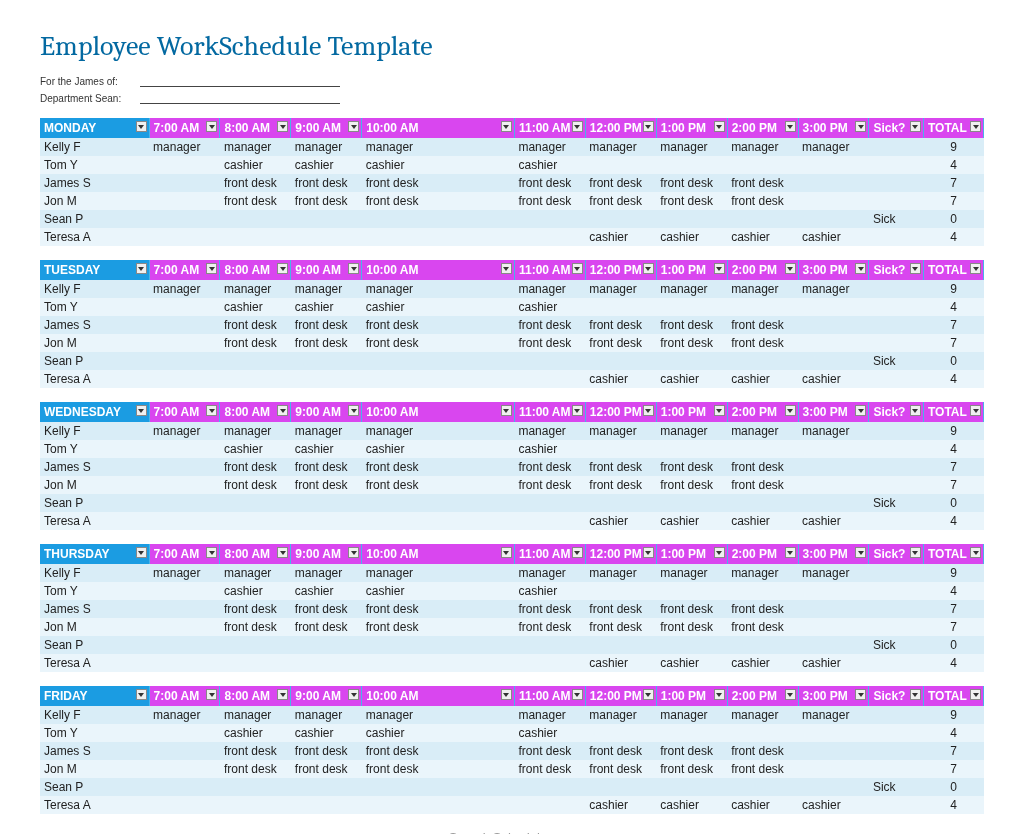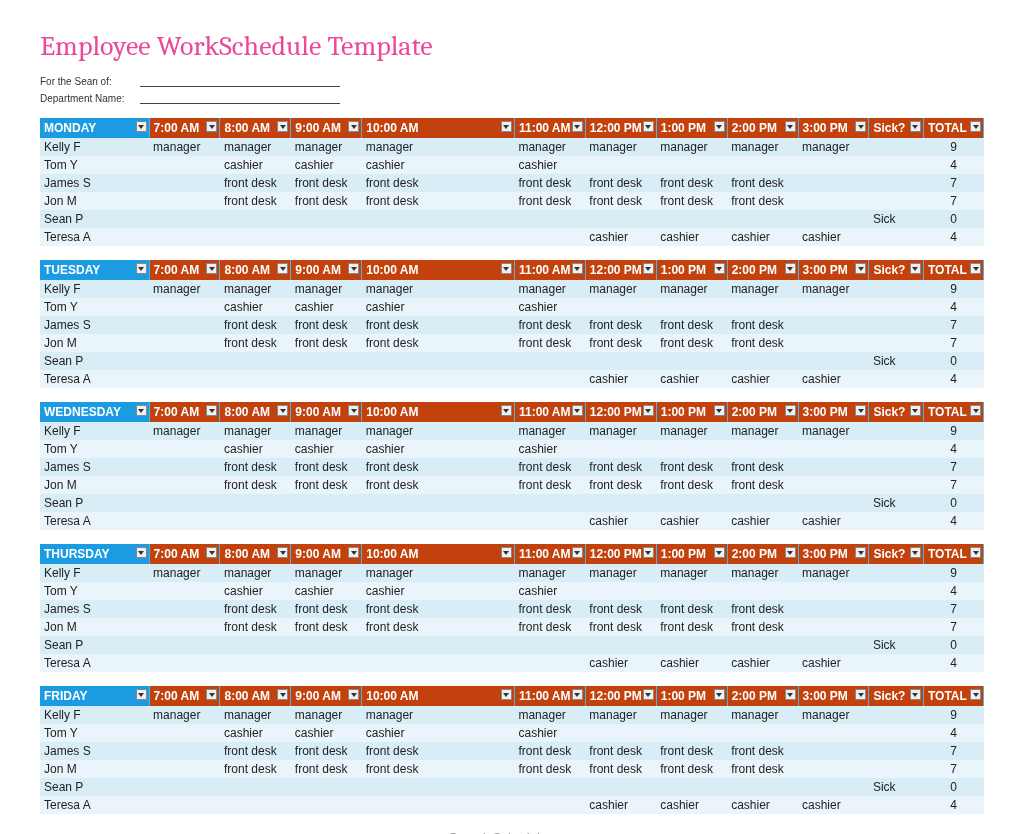--- a/index.html
+++ b/index.html
@@ -7,21 +7,21 @@
     font-family: "Segoe UI", Arial, sans-serif;
     background: #fff;
     width: 1024px;
     margin: 0 auto;
     padding: 30px 40px 20px 40px;
   }
   .title {
     font-family: "Cambria", Georgia, serif;
     font-size: 28px;
     font-weight: 400;
-    color: #ec4899;
+    color: #0369a1;
     margin-bottom: 14px;
   }
   .meta-row {
     font-size: 10px;
     color: #333;
     margin-bottom: 6px;
     display: flex;
     align-items: center;
   }
   .meta-label { width: 100px; }
@@ -32,21 +32,21 @@
     height: 10px;
   }
   .schedule-block { margin-top: 14px; }
   table {
     width: 100%;
     border-collapse: collapse;
     font-size: 12px;
     table-layout: fixed;
   }
   th {
-    background: #c2410c;
+    background: #d946ef;
     color: #fff;
     font-weight: bold;
     padding: 3px 4px;
     text-align: left;
     position: relative;
     border-right: 1px solid #4ab3e8;
     height: 18px;
     white-space: nowrap;
     overflow: hidden;
   }
@@ -92,25 +92,25 @@
     margin-top: 16px;
     font-weight: 500;
   }
 </style>
 </head>
 <body>
 
 <h1 class="title">Employee WorkSchedule Template</h1>
 
 <div class="meta-row">
-  <span class="meta-label">For the Sean of:</span>
+  <span class="meta-label">For the James of:</span>
   <span class="meta-line"></span>
 </div>
 <div class="meta-row">
-  <span class="meta-label">Department Name:</span>
+  <span class="meta-label">Department Sean:</span>
   <span class="meta-line"></span>
 </div>
 
 <div id="schedules">
     <div class="schedule-block">
       <table>
         <colgroup>
           <col class="col-name">
           <col class="col-time">
           <col class="col-time">

